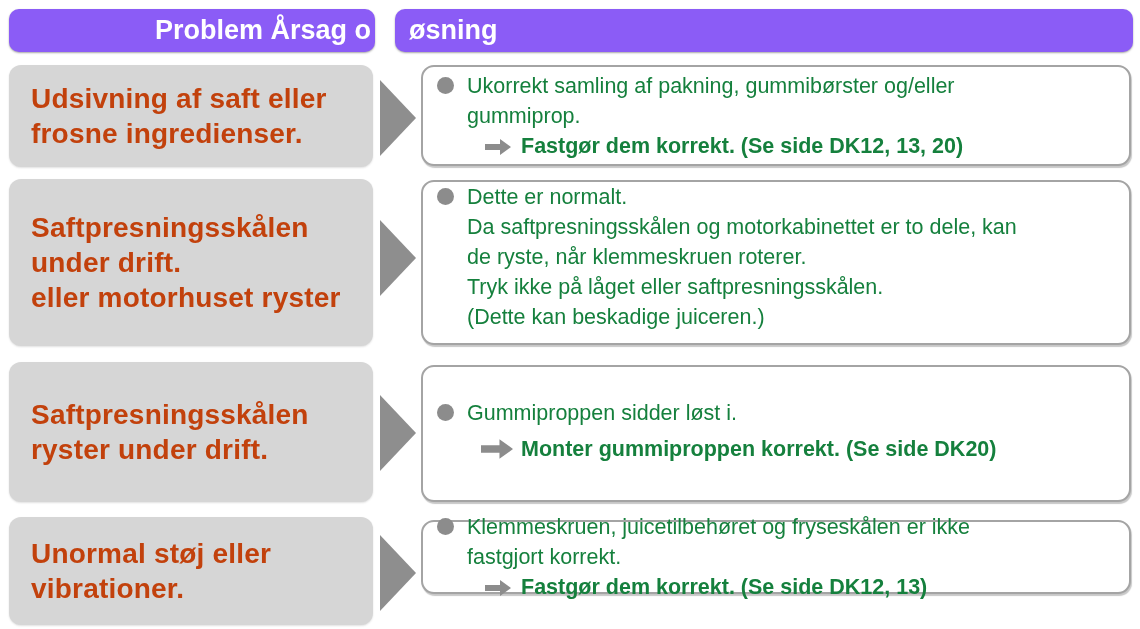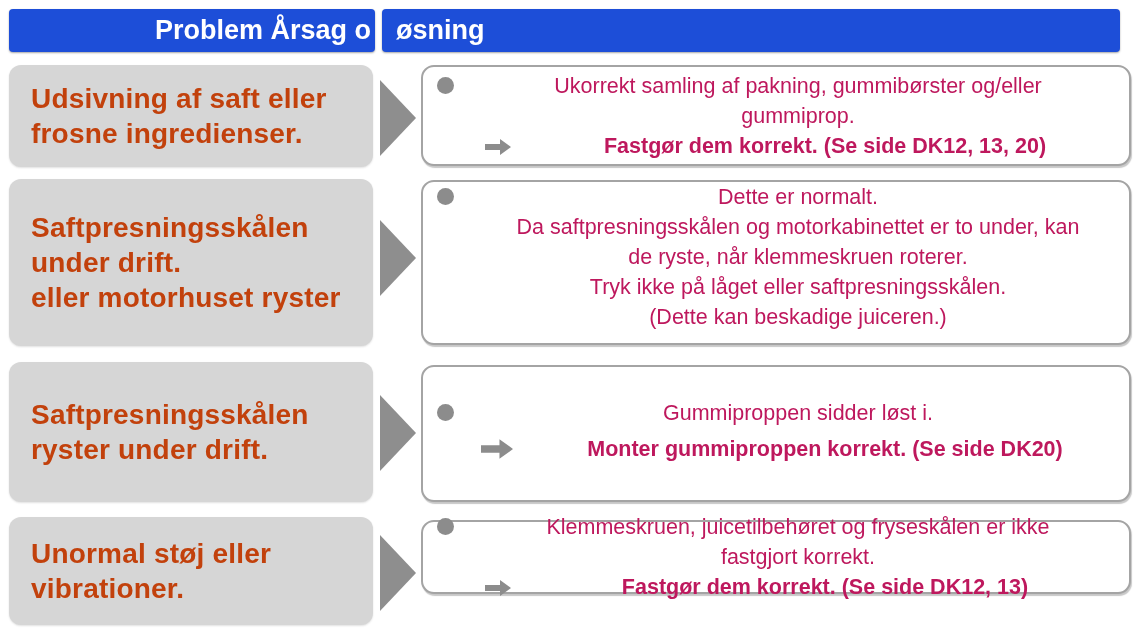--- a/index.html
+++ b/index.html
@@ -1,37 +1,37 @@
 <!DOCTYPE html>
 <html><head>
 <meta charset="utf-8">
 <style>
   html, body { margin: 0; padding: 0; background: #ffffff; }
   body { width: 1140px; height: 629px; position: relative; overflow: hidden;
          font-family: "Liberation Sans", "DejaVu Sans", sans-serif; color: #1e1e1e; }
-  .hdr { position: absolute; top: 9px; height: 43px; background: #1d4ed8; border-radius: 4px;
+  .hdr { position: absolute; top: 9px; height: 43px; background: #8b5cf6; border-radius: 10px;
          color: #fff; font-weight: bold; font-size: 27px; line-height: 43px; box-shadow: 0 1px 2px rgba(0,0,0,0.35); }
   .hdr-left { left: 9px; width: 366px; }
-  .hdr-right { left: 382px; width: 738px; }
+  .hdr-right { left: 395px; width: 738px; }
   .hdr-left span { position: absolute; right: 4px; top: 0; white-space: nowrap; }
   .hdr-right span { position: absolute; left: 14px; top: 0; white-space: nowrap; }
 
   .prob { position: absolute; left: 9px; width: 364px; background: #d6d6d6; border-radius: 12px;
           box-shadow: 0 1px 2px rgba(0,0,0,0.12); display: flex; align-items: center; }
   .prob span { display: block; padding-left: 22px; font-weight: bold; font-size: 28px; line-height: 35px;
                color: #c2410c; letter-spacing: 0.2px; }
 
   .arrow { position: absolute; left: 380px; width: 0; height: 0;
            border-top: 38px solid transparent; border-bottom: 38px solid transparent;
            border-left: 36px solid #8e8e8e; }
 
   .sol { position: absolute; left: 421px; width: 710px; background: #fff; border: 2px solid #a4a4a4;
          border-radius: 13px; box-shadow: 1px 2px 1px rgba(0,0,0,0.22); box-sizing: border-box;
          display: flex; flex-direction: column; justify-content: center; padding-left: 12px; }
-  .line { font-size: 21.5px; line-height: 30px; color: #be185d; white-space: nowrap; position: relative; text-align: center; }
+  .line { font-size: 21.5px; line-height: 30px; color: #15803d; white-space: nowrap; position: relative; }
   .bullet-line { padding-left: 32px; }
   .cont-line { padding-left: 32px; }
   .bullet { position: absolute; left: 2px; top: 6px; width: 17px; height: 17px; border-radius: 50%; background: #8c8c8c; }
   .remedy { padding-left: 86px; position: relative; font-weight: bold; }
   .rarrow { position: absolute; left: 50px; top: 8px; width: 26px; height: 16px; }
 </style>
 </head>
 <body>
 
 <div class="hdr hdr-left">
@@ -68,21 +68,21 @@
     <span>under drift.</span>
     <span>eller motorhuset ryster</span>
   </div>
 </div>
 <div class="arrow" style="top:220px;"></div>
 <div class="sol" style="top:180px;height:165px;padding-bottom:12px;">
   <div class="line bullet-line">
     <span class="bullet"></span>
     <span>Dette er normalt.</span>
   </div>
-  <div class="line cont-line">Da saftpresningsskålen og motorkabinettet er to under, kan</div>
+  <div class="line cont-line">Da saftpresningsskålen og motorkabinettet er to dele, kan</div>
   <div class="line cont-line">de ryste, når klemmeskruen roterer.</div>
   <div class="line cont-line">Tryk ikke på låget eller saftpresningsskålen.</div>
   <div class="line cont-line">(Dette kan beskadige juiceren.)</div>
 </div>
 
 <div class="prob" style="top:362px;height:140px;">
   <div>
     <span>Saftpresningsskålen</span>
     <span>ryster under drift.</span>
   </div>

